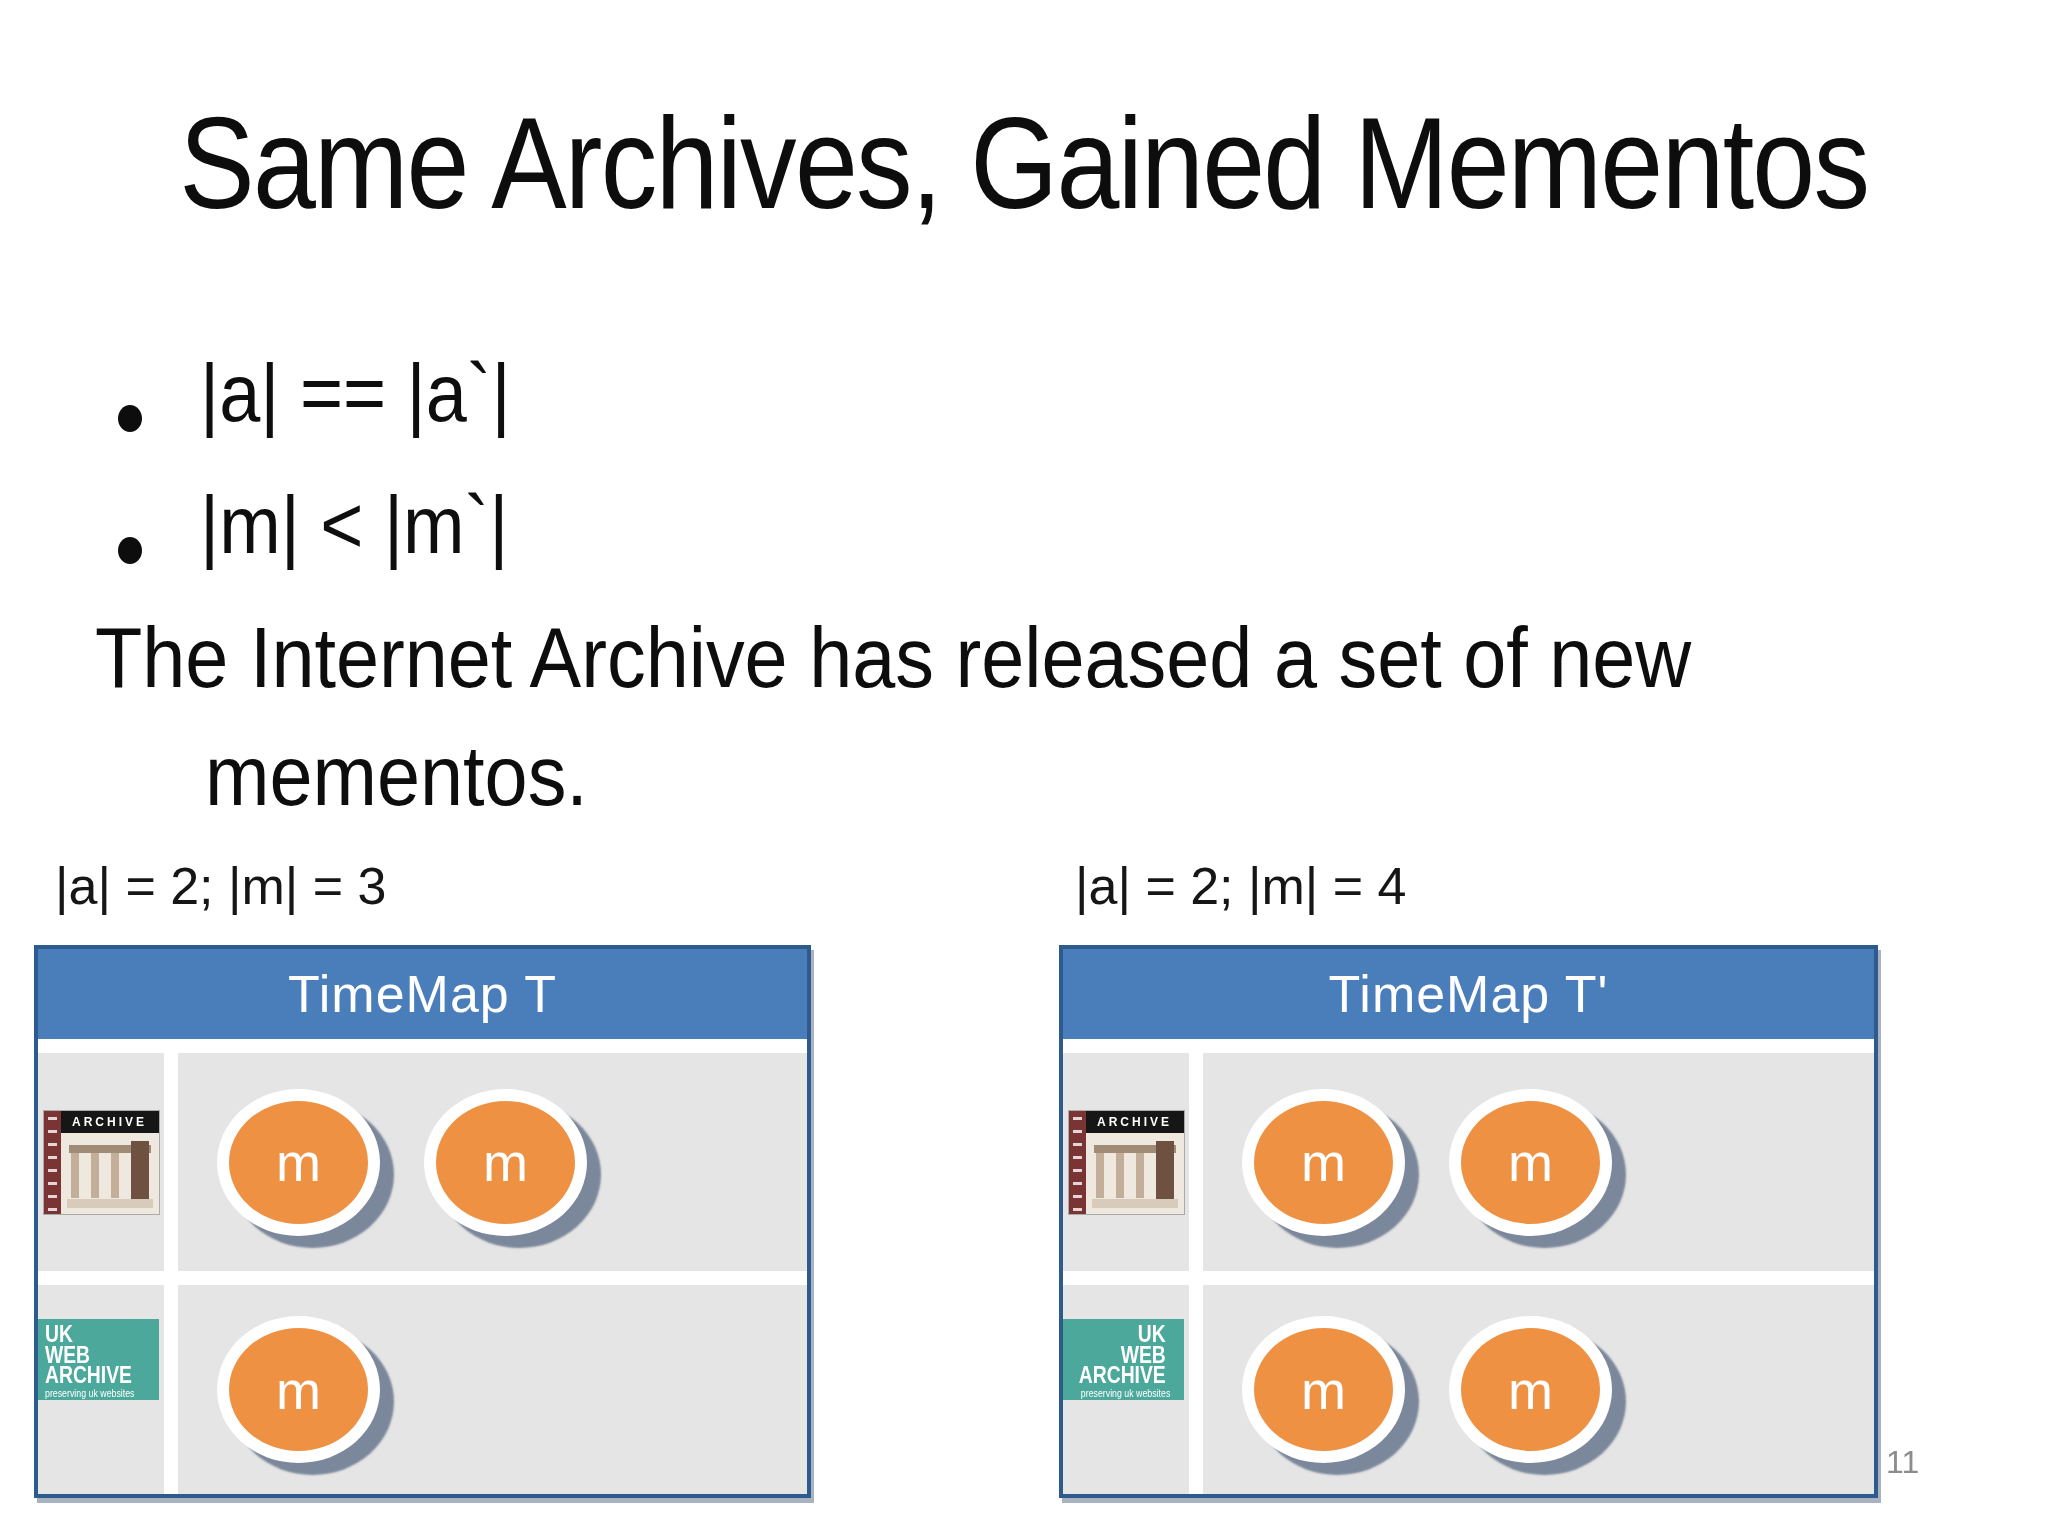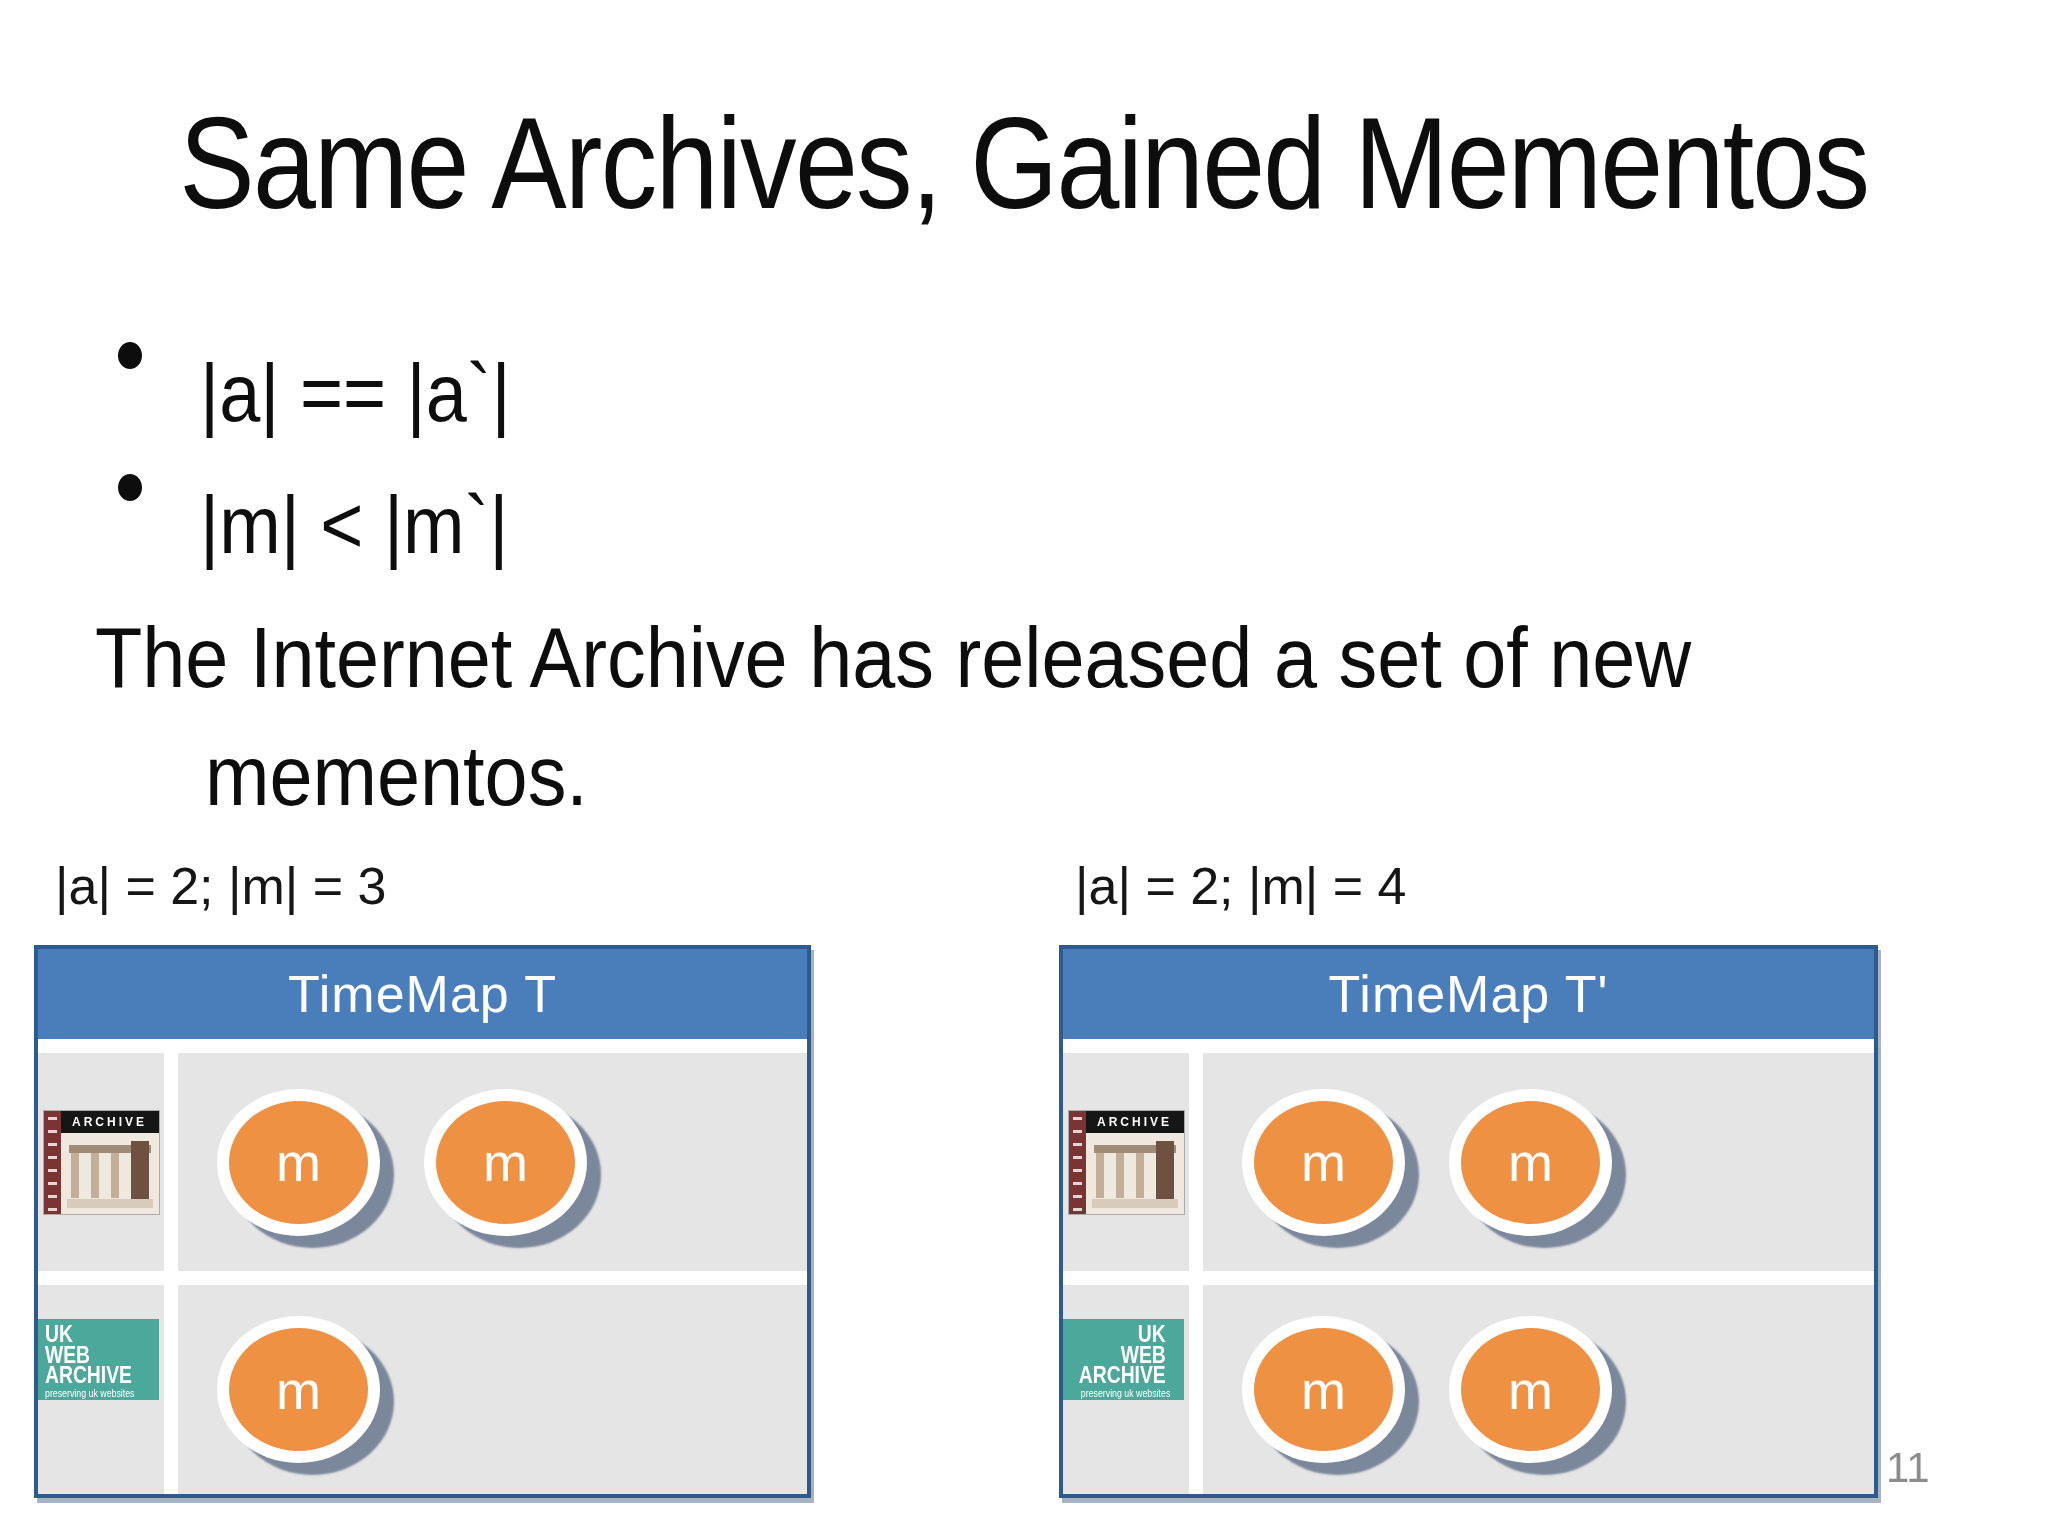--- a/index.html
+++ b/index.html
@@ -11,21 +11,21 @@
 
   
   .title-wrap { position:absolute; top:82px; left:0; width:100%; text-align:center; }
   .title {
     display:inline-block; font-size:130px; line-height:1.25; font-weight:400;
     letter-spacing:-2px; transform:scaleX(0.87); transform-origin:center top;
     white-space:nowrap; color:#0d0d0d;
   }
 
   
-  .bullet { position:absolute; left:118px; display:flex; align-items:flex-start; gap:58px; }
+  .bullet { position:absolute; left:118px; display:flex; align-items:flex-end; gap:58px; }
   .bullet .dot { width:24px; height:27px; border-radius:50%; background:#0d0d0d; flex:0 0 auto; transform:translateY(-6px); }
   .bullet .btxt { font-size:82px; line-height:1.1; }
 
   
   .para { position:absolute; font-size:86px; line-height:1.1; color:#0d0d0d; }
 
   
   .caption { position:absolute; top:856px; font-size:52px; color:#161616; white-space:nowrap; }
 
   
@@ -76,21 +76,21 @@
   }
   .ia-dark { position:absolute; right:10px; top:8px; width:18px; bottom:14px; background:#6E5140; }
   .ia-base { position:absolute; left:6px; right:6px; bottom:6px; height:9px; background:#D8CBBC; }
 
   
   .uk-logo { width:121px; height:81px; box-sizing:border-box; background:#4BA89A; color:#fff; padding:5px 0 0 7px; overflow:hidden; }
   .uk-line { font-weight:bold; font-size:23px; line-height:0.9; transform:scaleX(0.84); transform-origin:left top; white-space:nowrap; }
   .uk-tag  { font-size:10px; line-height:1; margin-top:3px; transform:scaleX(0.88); transform-origin:left top; white-space:nowrap; }
 
   
-  .page-num { position:absolute; left:1886px; top:1444px; font-size:42px; color:#8C8C8C; }
+  .page-num { position:absolute; left:1886px; top:1444px; font-size:32px; color:#8C8C8C; }
 </style>
 </head>
 <body>
 
 <div id="slide">
 
   <div class="title-wrap">
     <span class="title">Same Archives, Gained Mementos</span>
   </div>
 

